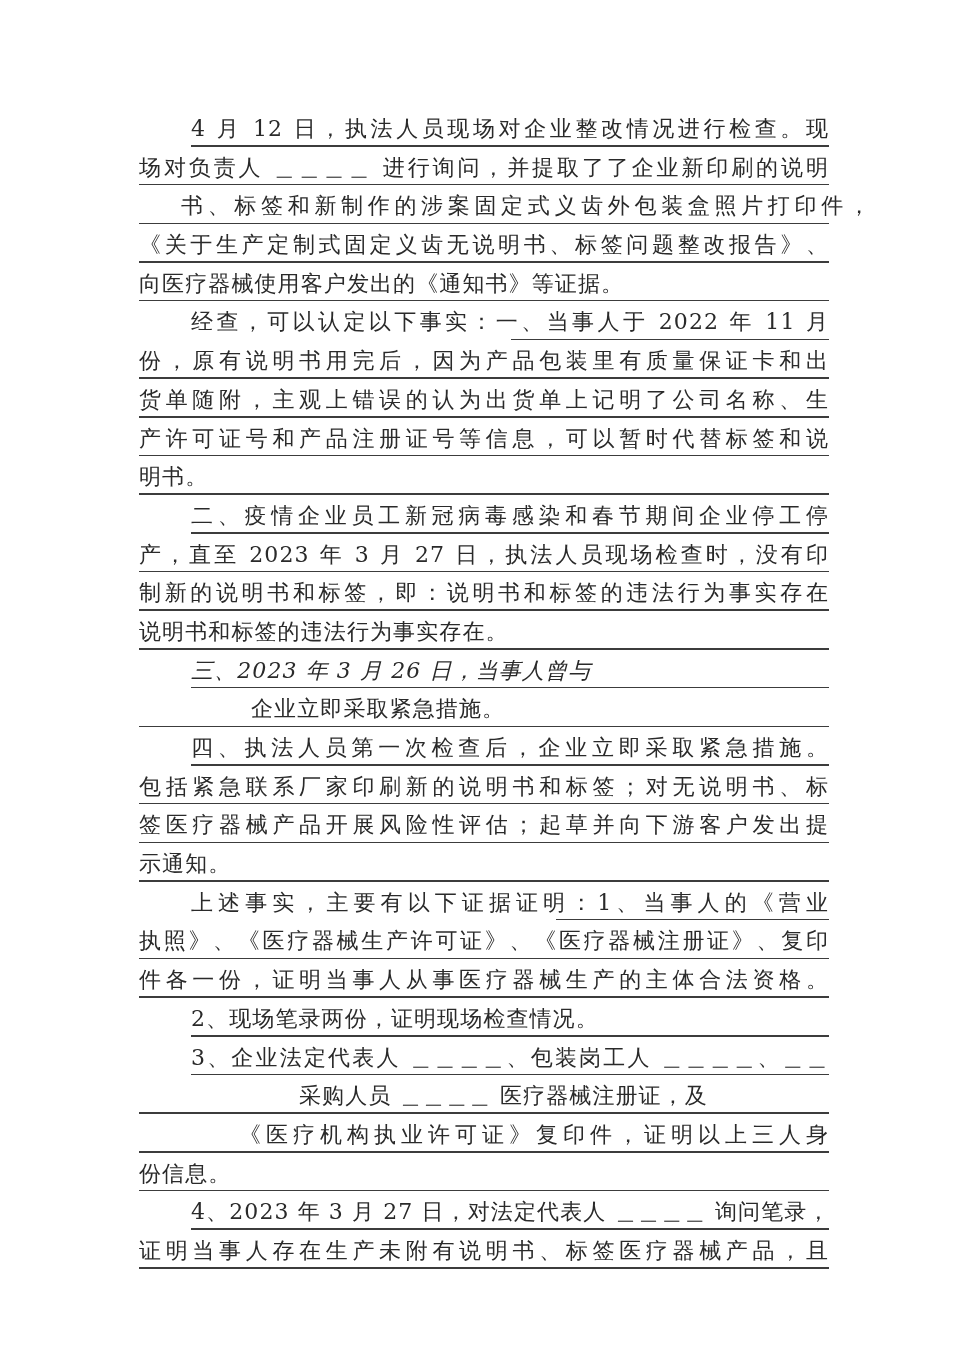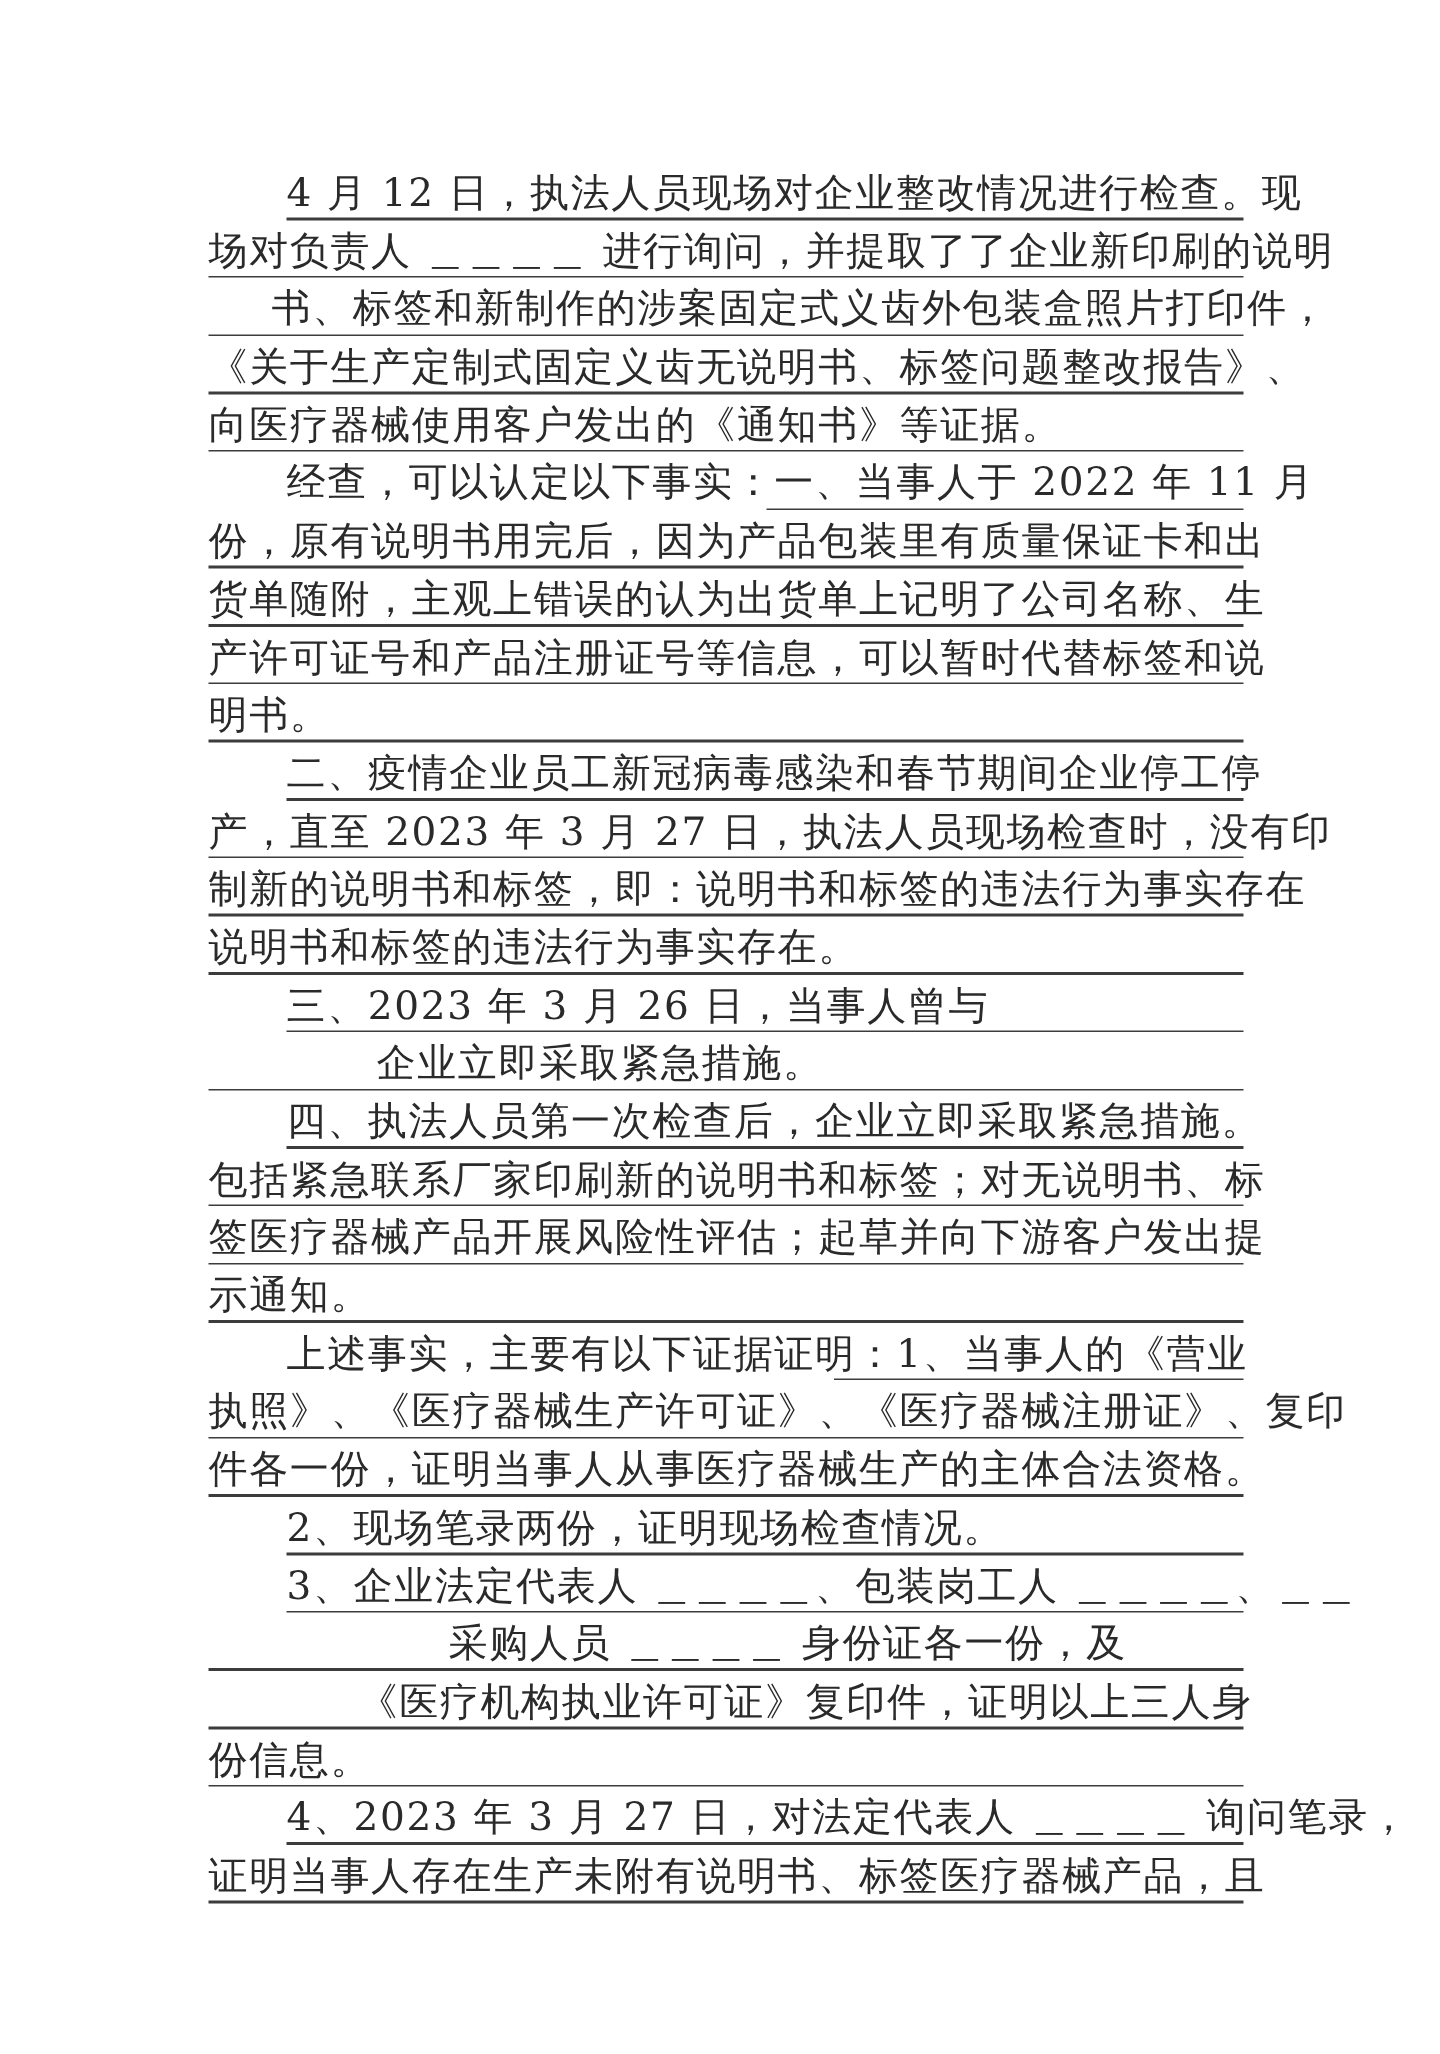--- a/index.html
+++ b/index.html
@@ -2,21 +2,21 @@
 <html><head>
 <meta charset="utf-8">
 <style>
   html, body { margin: 0; padding: 0; }
   body {
     width: 960px; height: 1369px; background: #ffffff; position: relative; overflow: hidden;
     font-family: "DejaVu Serif", "Liberation Serif", serif; color: #2a2a2a;
   }
   .page { position: absolute; left: 139px; top: 112px; width: 690px; }
   .line {
-    position: relative; height: 38.7px; line-height: 34px; font-size: 26px;
+    position: relative; height: 38.7px; line-height: 34px; font-size: 22px;
     white-space: nowrap; letter-spacing: 1.1px; box-sizing: border-box;
   }
   .line .txt { position: relative; display: inline-block; }
   .line .ul {
     position: absolute; bottom: 4px; right: 0; height: 1.5px; background: #3c3c3c;
   }
   .jt { display: block; text-align: justify; text-align-last: justify; width: 690px; }
 </style>
 </head>
 <body>
@@ -36,40 +36,40 @@
       <div class="line"><div class="ul" style="left: 0px;"></div><span class="txt jt" style="padding-left: 0px; box-sizing: border-box;">产许可证号和产品注册证号等信息，可以暂时代替标签和说</span></div>
       <div class="line"><div class="ul" style="left: 0px;"></div><span class="txt" style="padding-left: 0px;">明书。</span></div>
     </div>
     <div>
       <div class="line"><div class="ul" style="left: 52px;"></div><span class="txt jt" style="padding-left: 52px; box-sizing: border-box;">二、疫情企业员工新冠病毒感染和春节期间企业停工停</span></div>
       <div class="line"><div class="ul" style="left: 0px;"></div><span class="txt jt" style="padding-left: 0px; box-sizing: border-box;">产，直至 2023 年 3 月 27 日，执法人员现场检查时，没有印</span></div>
       <div class="line"><div class="ul" style="left: 0px;"></div><span class="txt jt" style="padding-left: 0px; box-sizing: border-box;">制新的说明书和标签，即：说明书和标签的违法行为事实存在</span></div>
       <div class="line"><div class="ul" style="left: 0px;"></div><span class="txt" style="padding-left: 0px;">说明书和标签的违法行为事实存在。</span></div>
     </div>
     <div>
-      <div class="line"><div class="ul" style="left: 52px;"></div><span class="txt" style="padding-left: 52px;">三、2023 年 3 月 26 日，当事人曾与</span></div>
+      <div class="line"><div class="ul" style="left: 52px;"></div><span class="txt" style="padding-left: 52px; font-style: italic;">三、2023 年 3 月 26 日，当事人曾与</span></div>
       <div class="line"><div class="ul" style="left: 0px;"></div><span class="txt" style="padding-left: 112px;">企业立即采取紧急措施。</span></div>
     </div>
     <div>
       <div class="line"><div class="ul" style="left: 52px;"></div><span class="txt jt" style="padding-left: 52px; box-sizing: border-box;">四、执法人员第一次检查后，企业立即采取紧急措施。</span></div>
       <div class="line"><div class="ul" style="left: 0px;"></div><span class="txt jt" style="padding-left: 0px; box-sizing: border-box;">包括紧急联系厂家印刷新的说明书和标签；对无说明书、标</span></div>
       <div class="line"><div class="ul" style="left: 0px;"></div><span class="txt jt" style="padding-left: 0px; box-sizing: border-box;">签医疗器械产品开展风险性评估；起草并向下游客户发出提</span></div>
       <div class="line"><div class="ul" style="left: 0px;"></div><span class="txt" style="padding-left: 0px;">示通知。</span></div>
     </div>
     <div>
       <div class="line"><div class="ul" style="left: 417px;"></div><span class="txt jt" style="padding-left: 52px; box-sizing: border-box;">上述事实，主要有以下证据证明：1、当事人的《营业</span></div>
       <div class="line"><div class="ul" style="left: 0px;"></div><span class="txt jt" style="padding-left: 0px; box-sizing: border-box;">执照》、《医疗器械生产许可证》、《医疗器械注册证》、复印</span></div>
       <div class="line"><div class="ul" style="left: 0px;"></div><span class="txt jt" style="padding-left: 0px; box-sizing: border-box;">件各一份，证明当事人从事医疗器械生产的主体合法资格。</span></div>
     </div>
     <div>
       <div class="line"><div class="ul" style="left: 52px;"></div><span class="txt" style="padding-left: 52px;">2、现场笔录两份，证明现场检查情况。</span></div>
     </div>
     <div>
       <div class="line"><div class="ul" style="left: 52px;"></div><span class="txt jt" style="padding-left: 52px; box-sizing: border-box;">3、企业法定代表人 ＿＿＿＿、包装岗工人 ＿＿＿＿、＿＿</span></div>
-      <div class="line"><div class="ul" style="left: 0px;"></div><span class="txt" style="padding-left: 160px;">采购人员 ＿＿＿＿ 身份证各一份，及</span></div>
+      <div class="line"><div class="ul" style="left: 0px;"></div><span class="txt" style="padding-left: 160px;">采购人员 ＿＿＿＿ 医疗器械注册证，及</span></div>
       <div class="line"><div class="ul" style="left: 0px;"></div><span class="txt jt" style="padding-left: 100px; box-sizing: border-box;">《医疗机构执业许可证》复印件，证明以上三人身</span></div>
       <div class="line"><div class="ul" style="left: 0px;"></div><span class="txt" style="padding-left: 0px;">份信息。</span></div>
     </div>
     <div>
       <div class="line"><div class="ul" style="left: 52px;"></div><span class="txt jt" style="padding-left: 52px; box-sizing: border-box;">4、2023 年 3 月 27 日，对法定代表人 ＿＿＿＿ 询问笔录，</span></div>
       <div class="line"><div class="ul" style="left: 0px;"></div><span class="txt jt" style="padding-left: 0px; box-sizing: border-box;">证明当事人存在生产未附有说明书、标签医疗器械产品，且</span></div>
     </div>
   </div>
 
 </body></html>

